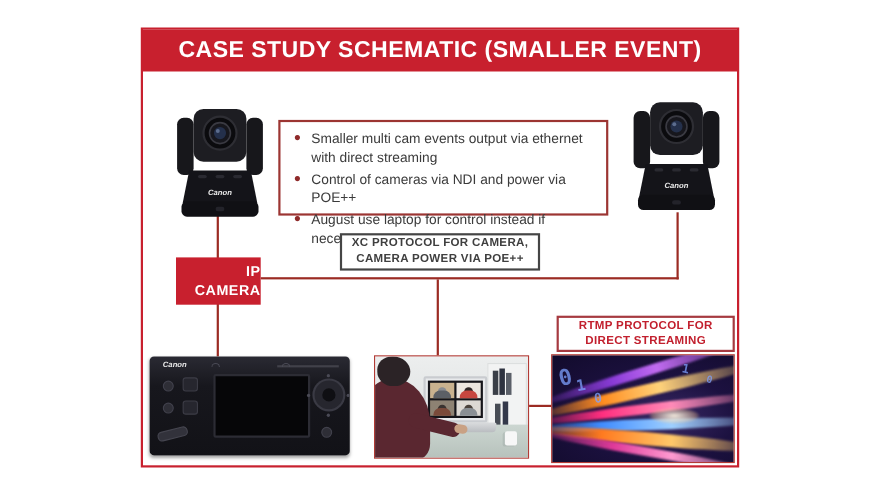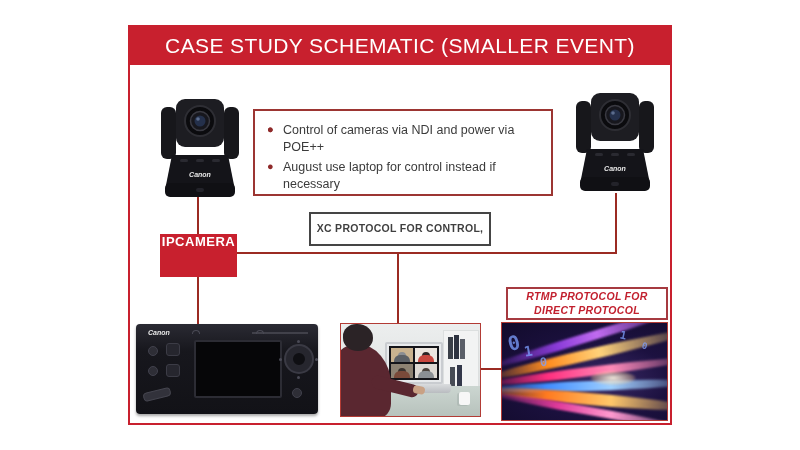--- a/index.html
+++ b/index.html
@@ -4,21 +4,21 @@
 <style>
   * { margin:0; padding:0; box-sizing:border-box; }
   html,body { width:800px; height:450px; background:#ffffff; font-family:"Liberation Sans", sans-serif; }
   #stage { position:relative; width:800px; height:450px; background:#ffffff; overflow:hidden; }
 
   .frame { position:absolute; left:128px; top:25px; width:544px; height:400px;
            border:2px solid #c8202e; background:#ffffff; }
 
   .titlebar { position:absolute; left:0; top:0; width:540px; height:38px; background:#c8202e;
               display:flex; align-items:center; justify-content:center; }
-  .titlebar span { color:#ffffff; font-weight:400; font-size:21px; letter-spacing:.4px; white-space:nowrap; }
+  .titlebar span { color:#ffffff; font-weight:700; font-size:21px; letter-spacing:.4px; white-space:nowrap; }
 
   .subtitle { position:absolute; left:0; top:46px; width:540px; text-align:center;
               font-weight:700; font-size:16px; color:#2b2b2b; }
 
   
   .line { position:absolute; background:#9b2b23; z-index:1; }
 
   
   .notes { position:absolute; left:123px; top:82px; width:300px; height:87px;
            border:2px solid #9c3532; background:#ffffff; padding:7px 8px 4px 6px; z-index:2; }
@@ -28,28 +28,28 @@
   .notes li .dot { position:absolute; left:6px; top:0; color:#8f2a2a; font-size:11px; }
 
   
   .xcbox { position:absolute; left:179px; top:185px; width:182px; height:34px;
            border:2px solid #454545; background:#ffffff; display:flex; flex-direction:column;
            align-items:center; justify-content:center; z-index:2; }
   .xcbox span { font-size:10.5px; font-weight:600; color:#3f3f3f; letter-spacing:.3px; line-height:1.3; white-space:nowrap; }
 
   
   .ipswitch { position:absolute; left:30px; top:207px; width:77px; height:43px; background:#c8202e;
-              display:flex; align-items:flex-start; justify-content:center; z-index:2; }
+              display:flex; flex-direction:column; align-items:flex-end; justify-content:center; z-index:2; }
   .ipswitch span { color:#ffffff; font-weight:700; font-size:13px; line-height:1.25; letter-spacing:.5px; }
 
   
   .rtmpbox { position:absolute; left:376px; top:260px; width:162px; height:33px;
              border:2px solid #a63a40; background:#ffffff; display:flex; flex-direction:column;
              align-items:center; justify-content:center; z-index:2; }
-  .rtmpbox span { font-size:10.5px; font-weight:700; color:#c2202e; letter-spacing:.3px; line-height:1.3; white-space:nowrap;font-style:italic; }
+  .rtmpbox span { font-size:10.5px; font-weight:700; color:#c2202e; letter-spacing:.3px; line-height:1.3; white-space:nowrap; }
 
   
   .camera { position:absolute; width:88px; height:110px; z-index:2; }
   .camera.left { left:26px; top:66px; }
   .camera.right { left:441px; top:60px; }
 
   
   .controller { position:absolute; left:6px; top:297px; width:182px; height:90px; z-index:2;
                 background:linear-gradient(#2a2a33,#17171d 30%,#121217); border-radius:4px;
                 box-shadow:0 2px 3px rgba(0,0,0,.35); }
@@ -149,38 +149,39 @@
         <rect x="24" y="66" width="8" height="3" rx="1.5" fill="#2a2a31"></rect>
         <rect x="40" y="66" width="8" height="3" rx="1.5" fill="#2a2a31"></rect>
         <rect x="56" y="66" width="8" height="3" rx="1.5" fill="#2a2a31"></rect>
         <text x="44" y="84" text-anchor="middle" font-size="7" font-style="italic" font-weight="bold" fill="#e9e9e9">Canon</text>
         <rect x="40" y="95" width="8" height="4" rx="2" fill="#23232a"></rect>
       </svg>
     </div>
 
     <div class="notes">
       <ul>
-        <li><span class="dot">●</span></li>
+        <li><span class="dot">●</span><span>Smaller multi cam events output via ethernet with direct streaming</span></li>
         <li><span class="dot">●</span><span>Control of cameras via NDI and power via POE++</span></li>
         <li><span class="dot">●</span><span>August use laptop for control instead if necessary</span></li>
       </ul>
     </div>
 
     <div class="xcbox">
-      <span>XC PROTOCOL FOR CONTROL,</span>
+      <span>XC PROTOCOL FOR CAMERA,</span>
+      <span>CAMERA POWER VIA POE++</span>
     </div>
 
     <div class="ipswitch">
       <span>IP</span>
       <span>CAMERA</span>
     </div>
 
     <div class="rtmpbox">
       <span>RTMP PROTOCOL FOR</span>
-      <span>DIRECT PROTOCOL</span>
+      <span>DIRECT STREAMING</span>
     </div>
 
     <div class="controller">
       <span class="brand">Canon</span>
       <div class="modelstrip"></div>
       <div class="antdot" style="left:56px;"></div>
       <div class="antdot" style="left:120px;"></div>
       <div class="screen"></div>
       <div class="rbtn" style="left:12px; top:22px;"></div>
       <div class="rbtn" style="left:12px; top:42px;"></div>

